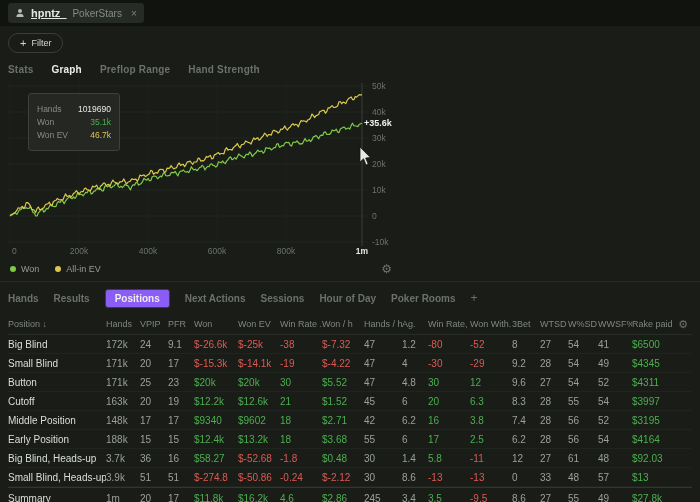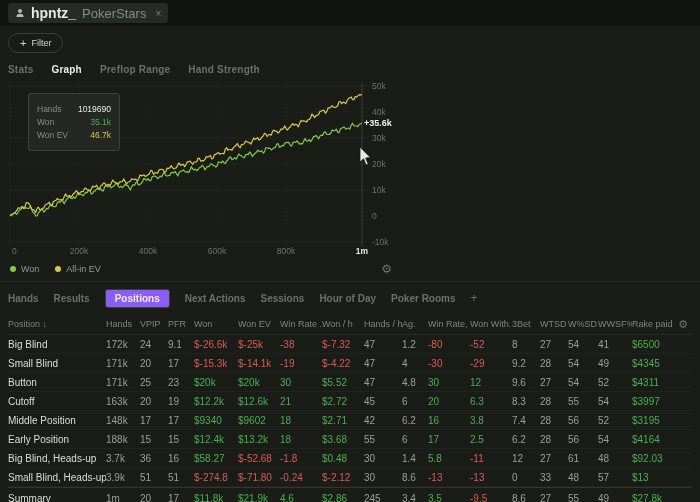--- a/index.html
+++ b/index.html
@@ -7,22 +7,22 @@
     width:700px;height:502px;overflow:hidden;
     background:#191c17;color:#c6cac6;
     font-family:"Liberation Sans",sans-serif;
     -webkit-font-smoothing:antialiased;
   }
   svg text{font-family:"Liberation Sans",sans-serif;}
 
   
   .topbar{height:26px;background:#10130e;display:flex;align-items:center;padding:0 8px;}
   .chip{display:flex;align-items:center;gap:6px;background:#272b26;border-radius:3px;padding:2px 7px;height:16px;cursor:default;}
-  .chip-name{font-size:14px;color:#e4e8e4;font-weight:bold;}
-  .chip-room{font-size:13px;color:#868c86;}
+  .chip-name{font-size:11px;color:#e4e8e4;font-weight:bold;text-decoration:underline;}
+  .chip-room{font-size:10px;color:#868c86;}
   .chip-close{font-size:10px;color:#7b817b;margin-left:3px;}
 
   
   .filter-row{padding:7px 8px 3px;}
   .filter-btn{display:inline-flex;align-items:center;gap:5px;border:1px solid #3a3f39;border-radius:10px;
     padding:3px 11px;font-size:9px;color:#d4d8d4;height:12px;}
   .filter-plus{font-size:11px;line-height:10px;color:#d4d8d4;}
 
   
   .main-tabs{display:flex;gap:18px;padding:8px 8px 6px;font-size:10px;font-weight:bold;letter-spacing:.2px;text-align:right;}
@@ -254,21 +254,21 @@
         <span class="cell"></span>
       </div>
       <div class="trow">
         <span class="cell name">Cutoff</span>
         <span class="cell c-n">163k</span>
         <span class="cell c-n">20</span>
         <span class="cell c-n">19</span>
         <span class="cell c-g">$12.2k</span>
         <span class="cell c-g">$12.6k</span>
         <span class="cell c-g">21</span>
-        <span class="cell c-g">$2.72</span>
+        <span class="cell c-g">$1.52</span>
         <span class="cell c-n">45</span>
         <span class="cell c-n">6</span>
         <span class="cell c-g">20</span>
         <span class="cell c-g">6.3</span>
         <span class="cell c-n">8.3</span>
         <span class="cell c-n">28</span>
         <span class="cell c-n">55</span>
         <span class="cell c-n">54</span>
         <span class="cell c-g">$3997</span>
         <span class="cell"></span>
@@ -332,41 +332,41 @@
         <span class="cell c-n">48</span>
         <span class="cell c-g">$92.03</span>
         <span class="cell"></span>
       </div>
       <div class="trow">
         <span class="cell name">Small Blind, Heads-up</span>
         <span class="cell c-n">3.9k</span>
         <span class="cell c-n">51</span>
         <span class="cell c-n">51</span>
         <span class="cell c-r">$-274.8</span>
-        <span class="cell c-r">$-71.80</span>
+        <span class="cell c-r">$-50.86</span>
         <span class="cell c-r">-0.24</span>
         <span class="cell c-r">$-2.12</span>
         <span class="cell c-n">30</span>
         <span class="cell c-n">8.6</span>
         <span class="cell c-r">-13</span>
         <span class="cell c-r">-13</span>
         <span class="cell c-n">0</span>
         <span class="cell c-n">33</span>
         <span class="cell c-n">48</span>
         <span class="cell c-n">57</span>
         <span class="cell c-g">$13</span>
         <span class="cell"></span>
       </div>
       <div class="trow summary">
         <span class="cell name">Summary</span>
         <span class="cell c-n">1m</span>
         <span class="cell c-n">20</span>
         <span class="cell c-n">17</span>
         <span class="cell c-g">$11.8k</span>
-        <span class="cell c-g">$21.9k</span>
+        <span class="cell c-g">$16.2k</span>
         <span class="cell c-g">4.6</span>
         <span class="cell c-g">$2.86</span>
         <span class="cell c-n">245</span>
         <span class="cell c-n">3.4</span>
         <span class="cell c-g">3.5</span>
         <span class="cell c-r">-9.5</span>
         <span class="cell c-n">8.6</span>
         <span class="cell c-n">27</span>
         <span class="cell c-n">55</span>
         <span class="cell c-n">49</span>

